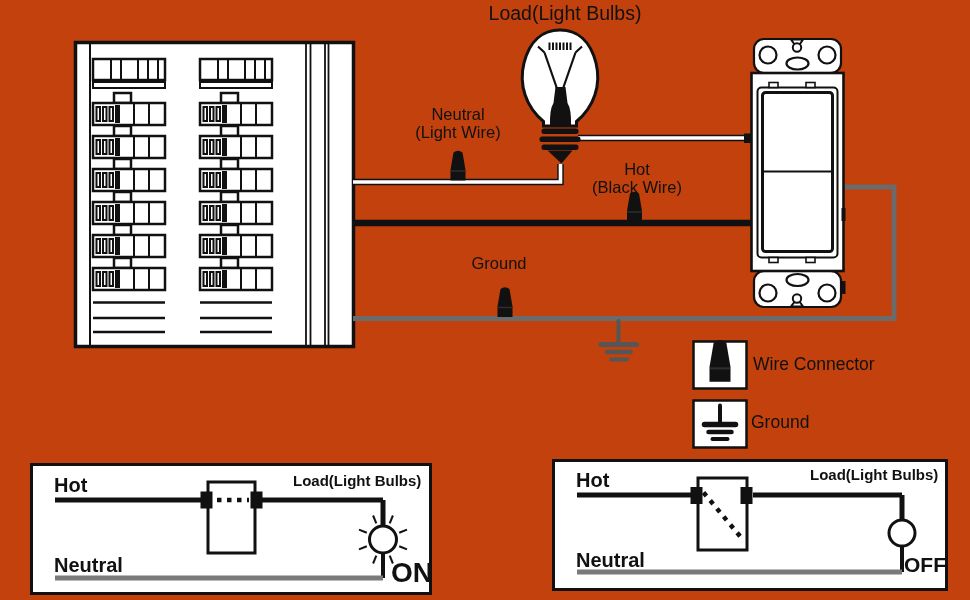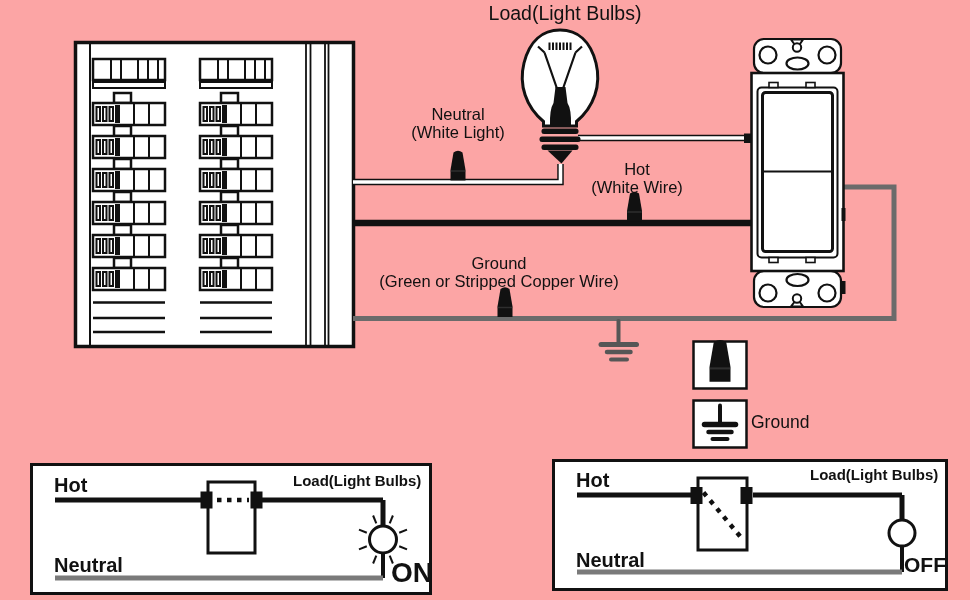--- a/index.html
+++ b/index.html
@@ -1,16 +1,16 @@
 <!DOCTYPE html>
 <html><head>
 <meta charset="utf-8">
 <style>
   html,body{margin:0;padding:0;background:#fff;}
-  .stage{position:relative;width:970px;height:600px;background:#fca5a5;overflow:hidden;}
+  .stage{position:relative;width:970px;height:600px;background:#c2410c;overflow:hidden;}
   svg{position:absolute;left:0;top:0;}
   .t{position:absolute;font-family:"Liberation Sans",sans-serif;color:#111;white-space:nowrap;line-height:1.12;}
   .ctr{text-align:center;white-space:normal;}
   .b{font-weight:bold;}
 </style>
 </head>
 <body>
 
 <div class="stage">
 
@@ -171,34 +171,34 @@
     <circle cx="902" cy="533" r="13" fill="#fff" stroke="#111" stroke-width="3"></circle>
     <path d="M902,546 V572" stroke="#111" stroke-width="4"></path>
     <path d="M577,572 H902" stroke="#7a7a7a" stroke-width="5"></path>
   </g>
 </svg>
 
 <div class="t" style="left:450px;top:3px;width:230px;font-size:19.5px;text-align:center;">Load(Light Bulbs)</div>
 
 <div class="t ctr" style="left:396px;top:105px;width:124px;font-size:16.5px;">
   <div>Neutral</div>
-  <div>(White Light)</div>
+  <div>(Light Wire)</div>
 </div>
 
 <div class="t ctr" style="left:578px;top:160px;width:118px;font-size:16.5px;">
   <div>Hot</div>
-  <div>(White Wire)</div>
+  <div>(Black Wire)</div>
 </div>
 
 <div class="t ctr" style="left:362px;top:254px;width:274px;font-size:16.5px;">
   <div>Ground</div>
-  <div>(Green or Stripped Copper Wire)</div>
-</div>
-
-
+</div>
+
+
+<div class="t" style="left:753px;top:355px;font-size:17.5px;">Wire Connector</div>
 <div class="t" style="left:751px;top:413px;font-size:17.5px;">Ground</div>
 
 <div class="t b" style="left:54px;top:474px;font-size:20px;">Hot</div>
 <div class="t b" style="left:293px;top:473px;font-size:15px;">Load(Light Bulbs)</div>
 <div class="t b" style="left:54px;top:554px;font-size:20px;">Neutral</div>
 <div class="t b" style="left:391px;top:557px;font-size:28px;">ON</div>
 
 <div class="t b" style="left:576px;top:469px;font-size:20px;">Hot</div>
 <div class="t b" style="left:810px;top:467px;font-size:15px;">Load(Light Bulbs)</div>
 <div class="t b" style="left:576px;top:549px;font-size:20px;">Neutral</div>

